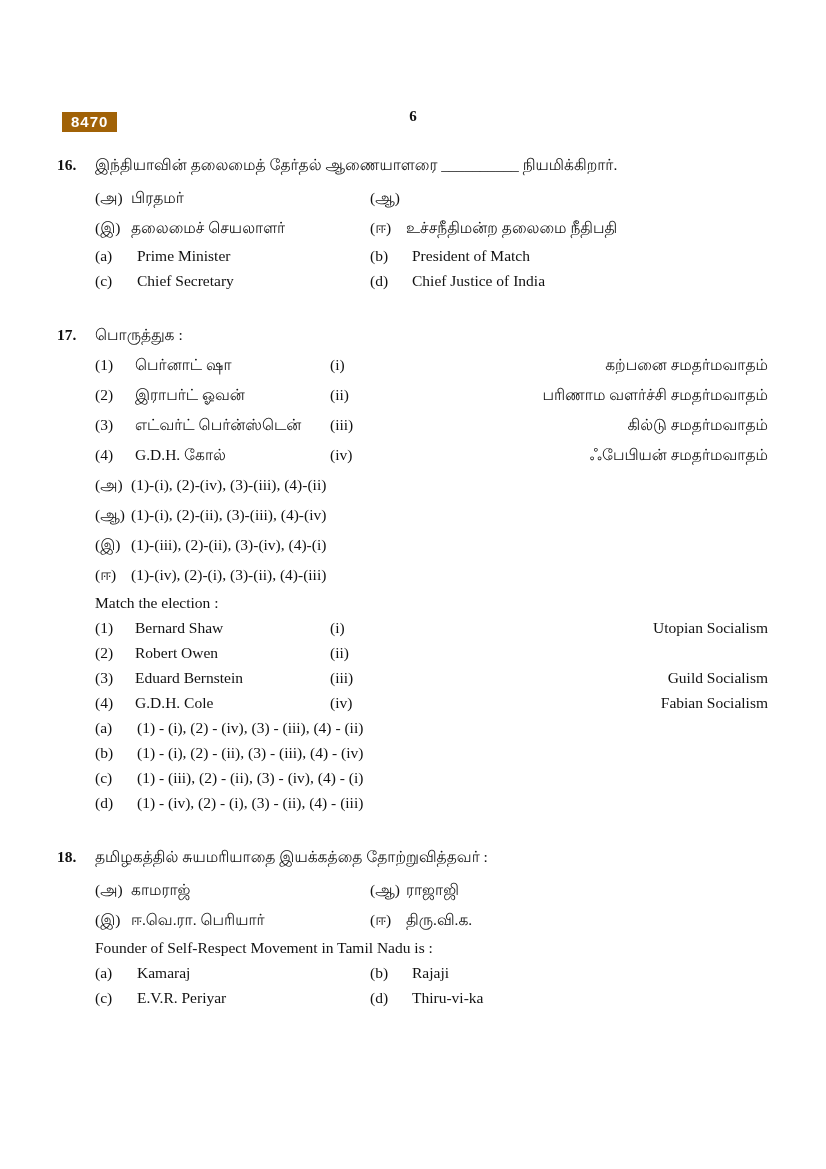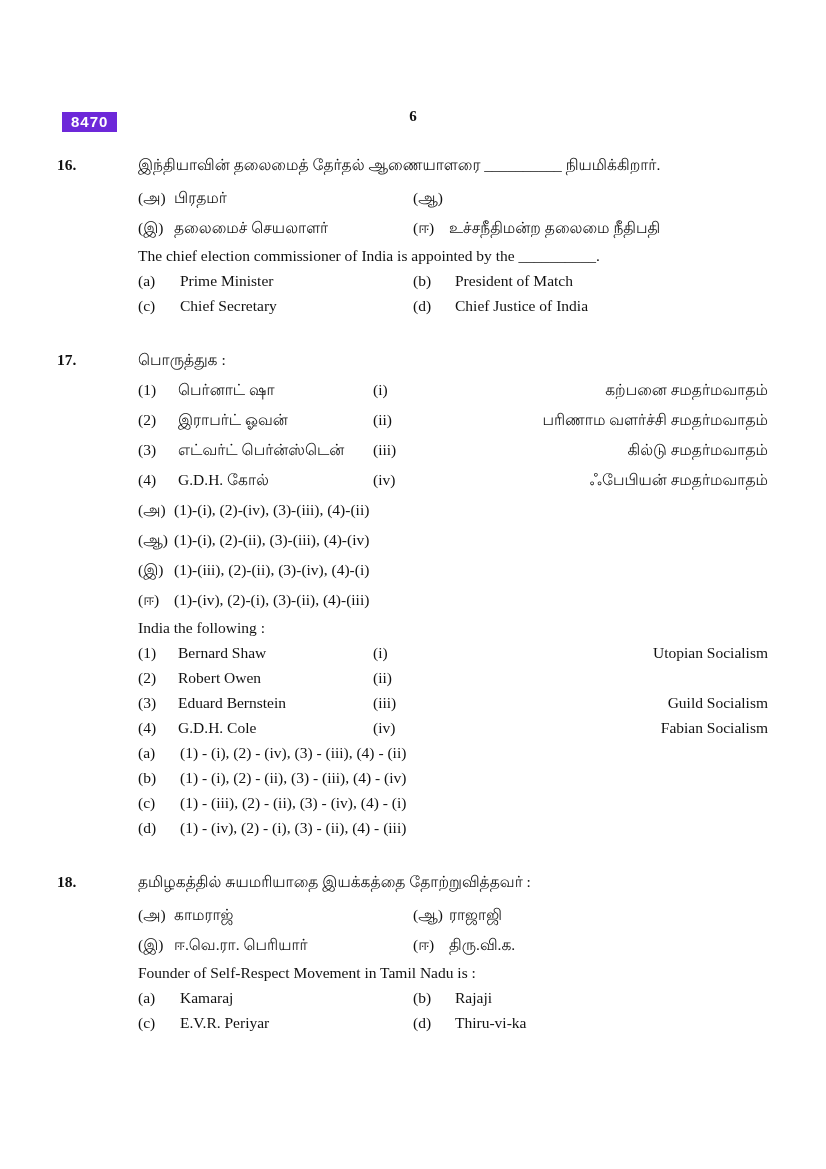--- a/index.html
+++ b/index.html
@@ -11,21 +11,21 @@
     background: #ffffff;
     font-family: "Liberation Serif", serif;
     font-size: 15.5px;
     color: #111111;
     overflow: hidden;
   }
   .exam-code {
     position: absolute;
     left: 62px;
     top: 112px;
-    background: #6d28d9;
+    background: #a16207;
     color: #ffffff;
     font-family: "Liberation Sans", sans-serif;
     font-weight: bold;
     font-size: 15px;
     line-height: 20px;
     padding: 0 9px;
     letter-spacing: 1px;
   }
   .page-number {
     position: absolute;
@@ -35,21 +35,21 @@
     text-align: center;
     font-weight: bold;
     font-size: 15px;
   }
   .content {
     position: absolute;
     top: 150px;
     left: 57px;
     right: 58px;
   }
-  .question { display: flex; margin-bottom: 27px; gap: 43px; }
+  .question { display: flex; margin-bottom: 27px; }
   .q-num { width: 38px; flex-shrink: 0; font-weight: bold; line-height: 30px; }
   .q-body { flex: 1; min-width: 0; }
 
   .row-t { line-height: 30px; }
   .row-e { line-height: 25px; }
 
   .opt-row { display: flex; }
   .opt { display: flex; min-width: 0; }
   .opt.half { width: 275px; flex-shrink: 0; }
   .opt-label { width: 36px; flex-shrink: 0; }
@@ -93,21 +93,20 @@
           <div class="opt half">
             <span class="opt-label">(இ)</span>
             <span>தலைமைச் செயலாளர்</span>
           </div>
           <div class="opt">
             <span class="opt-label">(ஈ)</span>
             <span>உச்சநீதிமன்ற தலைமை நீதிபதி</span>
           </div>
         </div>
 
-        <p class="row-e">The chief election commissioner of India is appointed by the __________.</p>
 
         <div class="opt-row row-e">
           <div class="opt half">
             <span class="opt-label en">(a)</span>
             <span>Prime Minister</span>
           </div>
           <div class="opt">
             <span class="opt-label en">(b)</span>
             <span>President of Match</span>
           </div>
@@ -165,21 +164,21 @@
         </div>
         <div class="ans-row row-t">
           <span class="opt-label">(இ)</span>
           <span>(1)-(iii), (2)-(ii), (3)-(iv), (4)-(i)</span>
         </div>
         <div class="ans-row row-t">
           <span class="opt-label">(ஈ)</span>
           <span>(1)-(iv), (2)-(i), (3)-(ii), (4)-(iii)</span>
         </div>
 
-        <p class="row-e">India the following :</p>
+        <p class="row-e">Match the election :</p>
 
         <div class="match-row row-e">
           <span class="m-num">(1)</span>
           <span class="m-left">Bernard Shaw</span>
           <span class="m-rnum">(i)</span>
           <span class="m-right">Utopian Socialism</span>
         </div>
         <div class="match-row row-e">
           <span class="m-num">(2)</span>
           <span class="m-left">Robert Owen</span>

